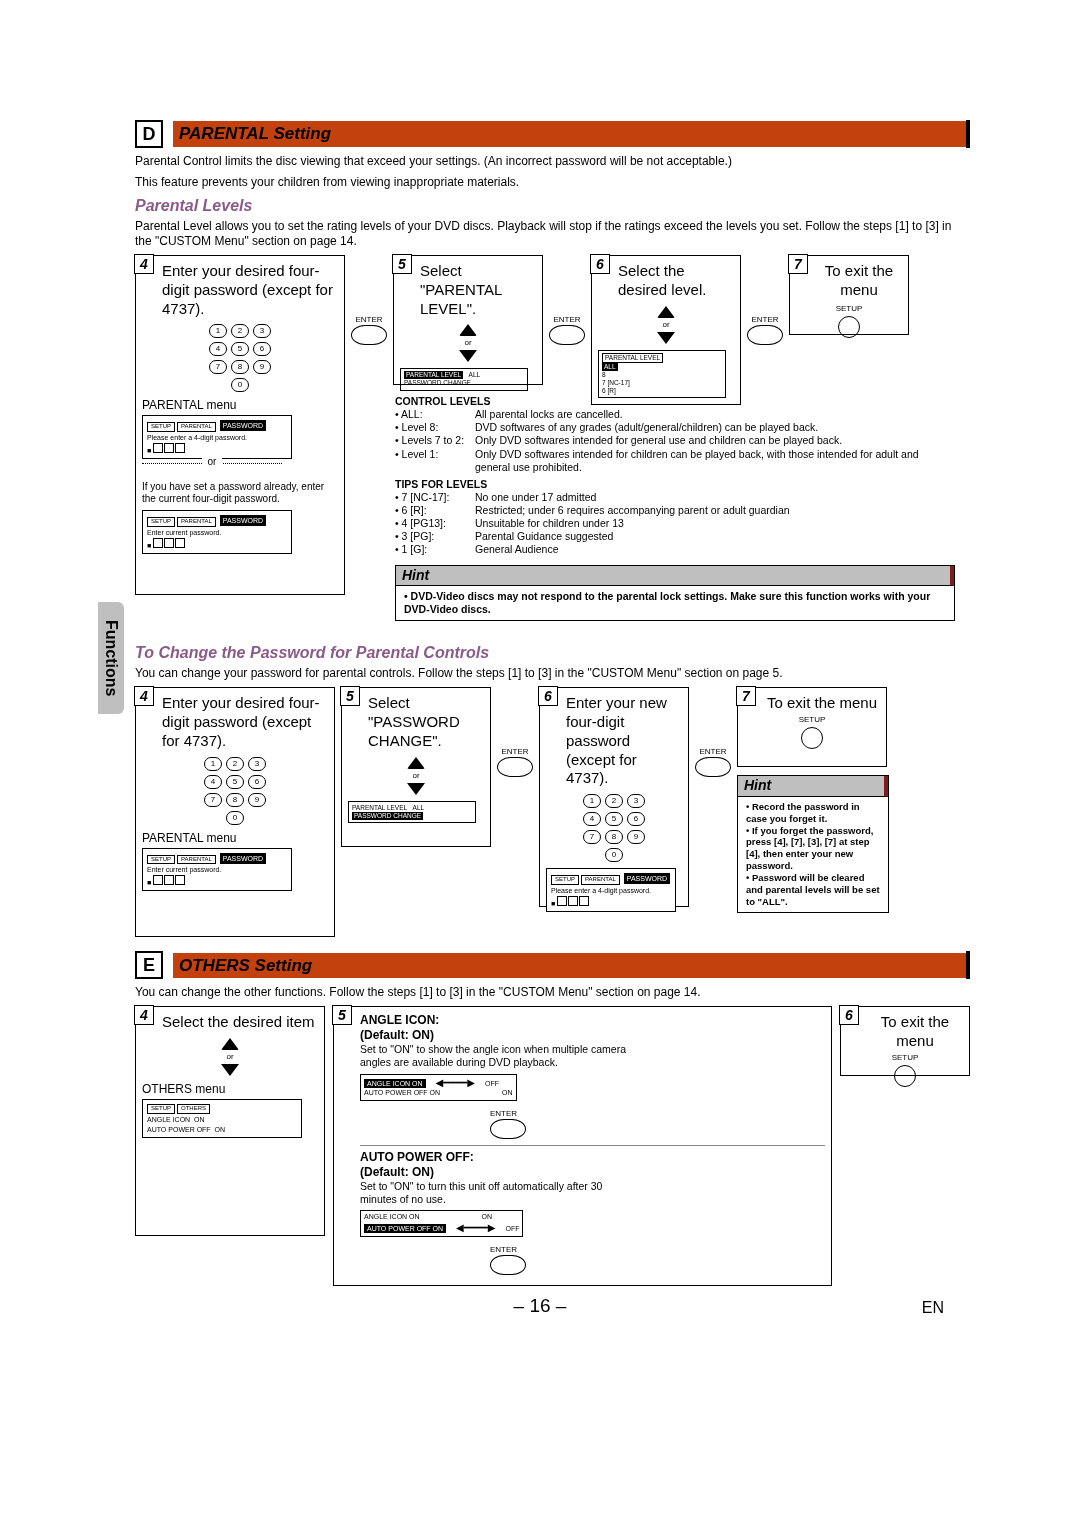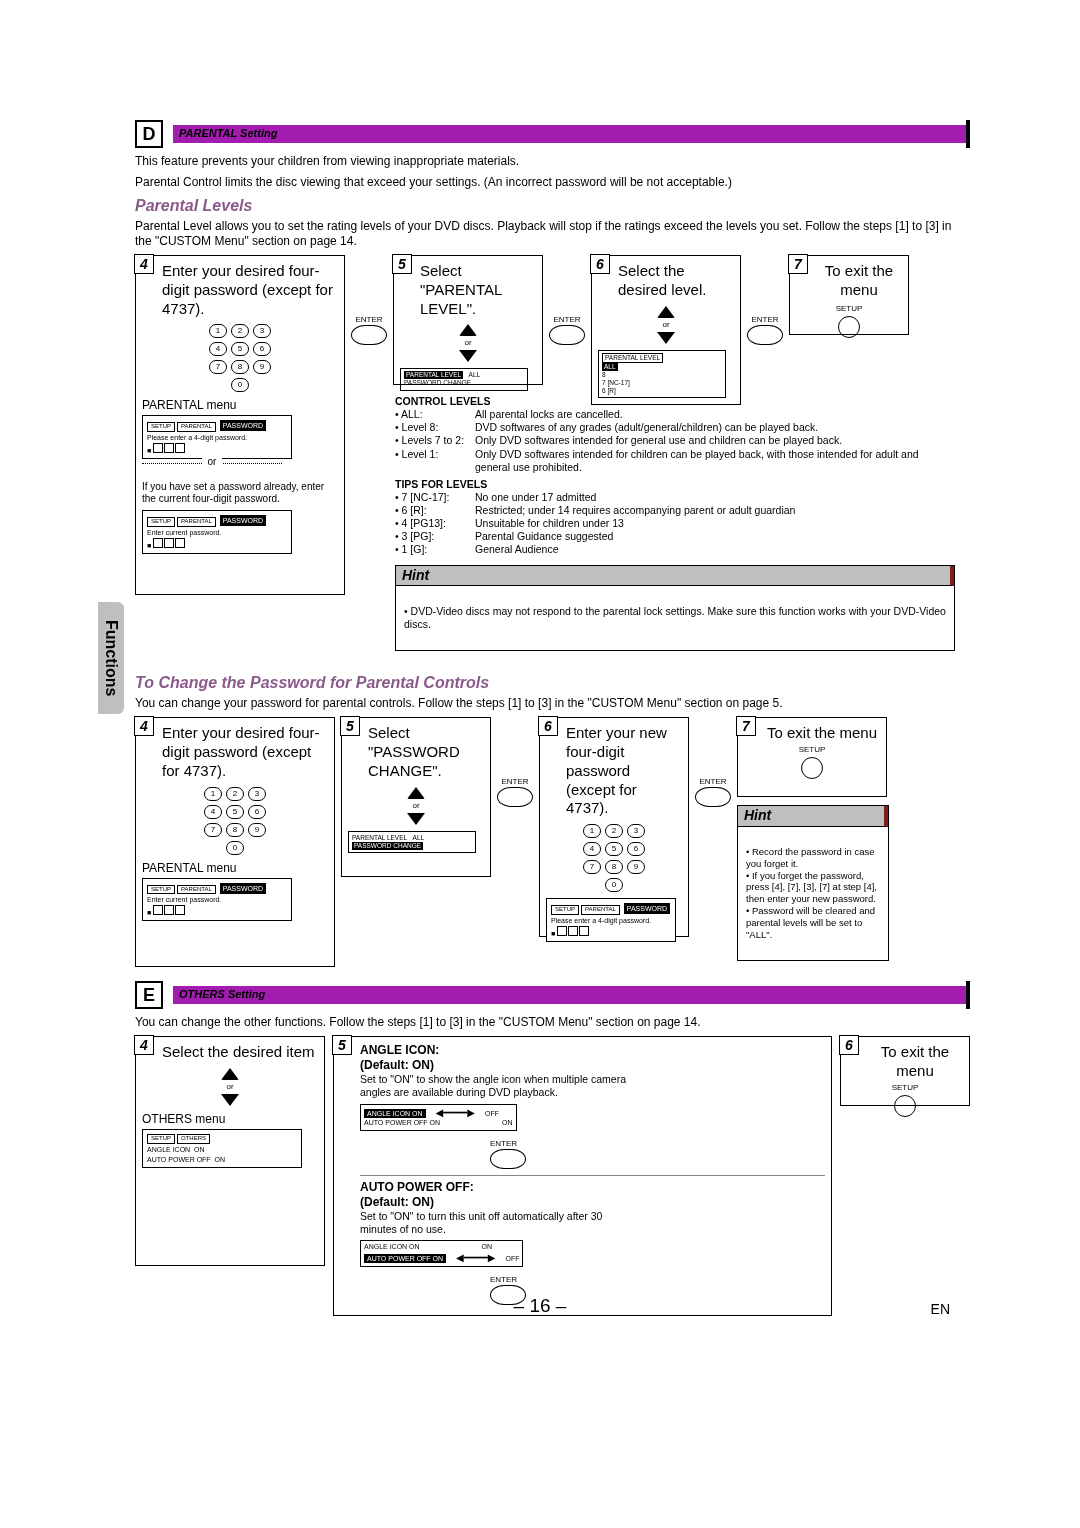--- a/index.html
+++ b/index.html
@@ -31,25 +31,25 @@
     font-size: 18px;
     width: 24px;
     height: 24px;
     display: flex;
     align-items: center;
     justify-content: center;
     margin-right: 10px;
     background: #fff;
   }
   .section-title {
-    background: #a21caf;
+    background: #c2410c;
     flex: 1;
     font-weight: bold;
     font-style: italic;
-    font-size: 11px;
+    font-size: 17px;
     padding: 2px 6px;
   }
   .para { margin: 2px 0 6px 0; }
   .subheading {
     font-style: italic;
     font-weight: bold;
     color: #8a5a8a;
     font-size: 16px;
     margin-top: 4px;
     border-bottom: 1px solid transparent;
@@ -158,60 +158,61 @@
   .hint-box .hd {
     background:#bfbfbf;
     font-style: italic;
     font-weight: bold;
     font-size: 14px;
     padding: 1px 6px;
     border-bottom: 1px solid #000;
     border-right: 4px solid #7f1d1d;
   }
   .hint-box .bd {
-    padding: 19px 8px;
+    padding: 4px 8px;
     font-size: 10.5px;
+    font-weight: bold;
   }
   .side-tab {
     position: absolute;
     left: 98px;
     top: 602px;
     background: #bfbfbf;
     writing-mode: vertical-rl;
     font-weight: bold;
     font-size: 16px;
     padding: 18px 3px;
     border-radius: 0 6px 6px 0;
   }
   .pagefoot {
     position: absolute;
     bottom: 210px;
     left: 0; right: 0;
     text-align: center;
     font-size: 19px;
   }
-  .en-lbl { position:absolute; bottom:210px; right:130px; font-size:14px; }
+  .en-lbl { position:absolute; bottom:210px; right:136px; font-size:16px; }
   .others-flow { display:flex; gap:8px; align-items:flex-start; margin-top:4px;}
   .inline-table { font-size:7px; border:1px solid #000; padding:2px 3px; margin:4px 0; display:inline-block;}
   .arrow-lr { display:inline-block; font-size:10px; margin:0 8px;}
   .thinrule { border-top:1px solid #888; margin:6px 0 4px 0; }
 </style>
 </head>
 <body>
 
 <div class="page">
 
   <div class="side-tab">Functions</div>
 
   <div class="section-bar">
     <div class="section-letter">D</div>
     <div class="section-title">PARENTAL Setting</div>
   </div>
+  <div class="para">Parental Control limits the disc viewing that exceed your settings. (An incorrect password will be not acceptable.)</div>
   <div class="para">This feature prevents your children from viewing inappropriate materials.</div>
-  <div class="para">Parental Control limits the disc viewing that exceed your settings. (An incorrect password will be not acceptable.)</div>
 
   <div class="subheading">Parental Levels</div>
   <div class="para">Parental Level allows you to set the rating levels of your DVD discs. Playback will stop if the ratings exceed the levels you set. Follow the steps [1] to [3] in the "CUSTOM Menu" section on page 14.</div>
 
   <div class="steps-row">
 
     <div class="step-box" style="width:210px; height:340px">
       <div class="step-num">4</div>
       <div class="step-text">Enter your desired four-digit password (except for 4737).</div>
       <div class="keypad">
@@ -317,21 +318,21 @@
         <div class="k">• Level 1:</div>
         <div>Only DVD softwares intended for children can be played back, with those intended for adult and general use prohibited.</div>
       </div>
     <strong style="display:block; margin-top:4px">TIPS FOR LEVELS</strong>
     <div class="row">
         <div class="k">• 7 [NC-17]:</div>
         <div>No one under 17 admitted</div>
       </div>
     <div class="row">
         <div class="k">• 6 [R]:</div>
-        <div>Restricted; under 14 requires accompanying parent or adult guardian</div>
+        <div>Restricted; under 6 requires accompanying parent or adult guardian</div>
       </div>
     <div class="row">
         <div class="k">• 4 [PG13]:</div>
         <div>Unsuitable for children under 13</div>
       </div>
     <div class="row">
         <div class="k">• 3 [PG]:</div>
         <div>Parental Guidance suggested</div>
       </div>
     <div class="row">

